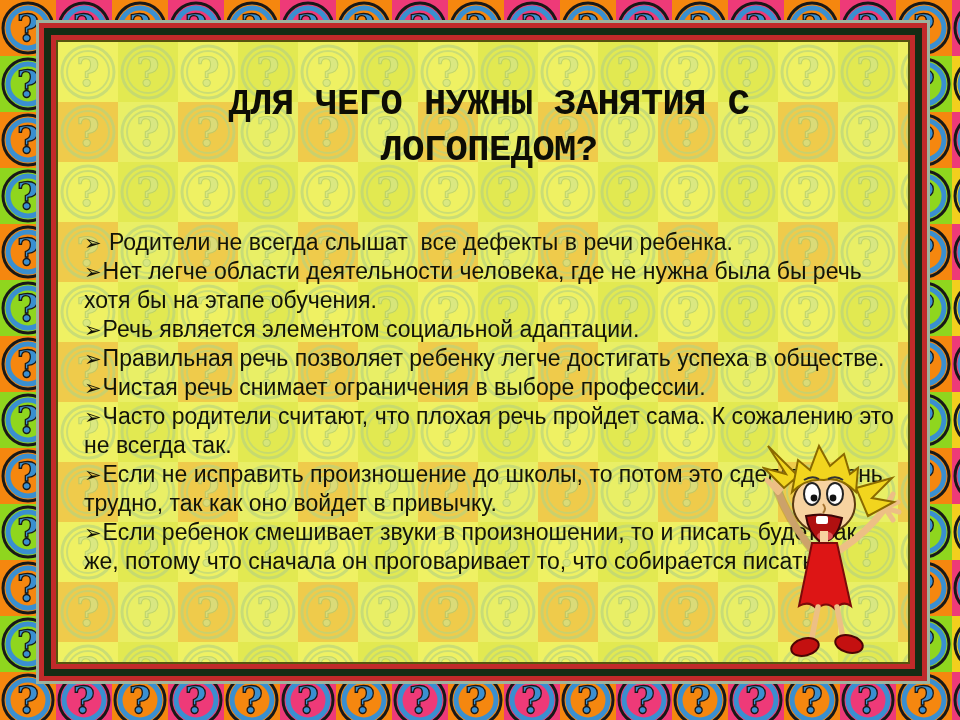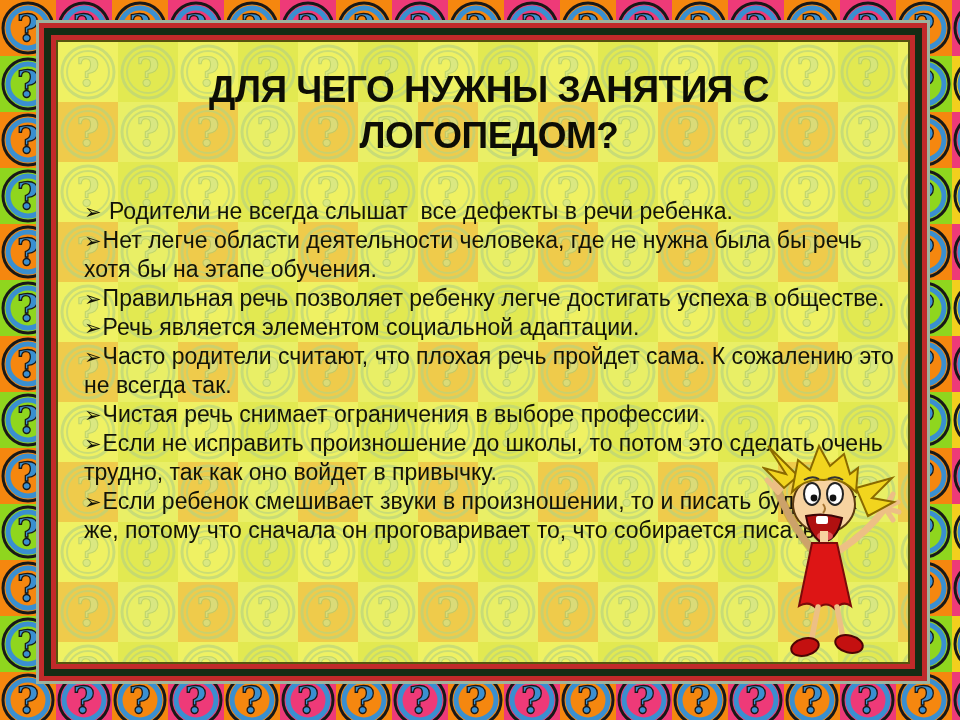--- a/index.html
+++ b/index.html
@@ -14,30 +14,30 @@
   .frame1{position:absolute;left:36px;top:20px;right:30px;bottom:36px;
           border:3px solid #9eb39e;box-sizing:border-box;}
   .frame2{width:100%;height:100%;border:5px solid #c12a2a;box-sizing:border-box;}
   .frame3{width:100%;height:100%;border:7px solid #142c14;box-sizing:border-box;}
   .frame4{width:100%;height:100%;border:5px solid #c12a2a;box-sizing:border-box;}
   .frame5{width:100%;height:100%;border:2px solid #56540f;box-sizing:border-box;position:relative;}
   .panel{position:absolute;left:0;top:0;right:0;bottom:0;overflow:hidden;}
   .inner-bg{position:absolute;left:0;top:0;width:100%;height:100%;display:block;}
   .content{position:relative;z-index:2;padding:24px 14px 0 26px;color:#131308;}
   .title{
-    font-family:Liberation Sans, sans-serif;
+    font-family:Liberation Mono, monospace;
     font-weight:bold;
     font-size:37px;
     line-height:1.24;
     text-align:center;
     letter-spacing:-0.5px;
-    margin:1px 60px;
+    margin:16px 60px;
     color:#0d0d05;
   }
-  .bullet-list{margin-top:38px;font-size:23px;line-height:29px;}
+  .bullet-list{margin-top:54px;font-size:23px;line-height:29px;}
   .bullet{white-space:pre-wrap;}
   .marker{font-size:21px;padding-right:1px;}
   .girl{position:absolute;right:6px;bottom:2px;z-index:3;}
 </style>
 </head>
 <body>
 
 <div class="slide">
 
   <svg class="outer-bg" width="960" height="720" xmlns="http://www.w3.org/2000/svg">
@@ -115,24 +115,24 @@
         </defs>
         <rect x="0" y="0" width="100%" height="100%" fill="url(#innerTile)"></rect>
       </svg>
 
       <div class="content">
         <h1 class="title">ДЛЯ ЧЕГО НУЖНЫ ЗАНЯТИЯ С ЛОГОПЕДОМ?</h1>
 
         <div class="bullet-list">
           <div class="bullet"><span class="marker">➢</span><span> Родители не всегда слышат  все дефекты в речи ребенка.</span></div>
           <div class="bullet"><span class="marker">➢</span><span>Нет легче области деятельности человека, где не нужна была бы речь хотя бы на этапе обучения.</span></div>
+          <div class="bullet"><span class="marker">➢</span><span>Речь является элементом социальной адаптации.</span></div>
           <div class="bullet"><span class="marker">➢</span><span>Правильная речь позволяет ребенку легче достигать успеха в обществе.</span></div>
-          <div class="bullet"><span class="marker">➢</span><span>Речь является элементом социальной адаптации.</span></div>
+          <div class="bullet"><span class="marker">➢</span><span>Чистая речь снимает ограничения в выборе профессии.</span></div>
           <div class="bullet"><span class="marker">➢</span><span>Часто родители считают, что плохая речь пройдет сама. К сожалению это не всегда так.</span></div>
-          <div class="bullet"><span class="marker">➢</span><span>Чистая речь снимает ограничения в выборе профессии.</span></div>
           <div class="bullet"><span class="marker">➢</span><span>Если не исправить произношение до школы, то потом это сделать очень трудно, так как оно войдет в привычку.</span></div>
           <div class="bullet"><span class="marker">➢</span><span>Если ребенок смешивает звуки в произношении, то и писать будет так же, потому что сначала он проговаривает то, что собирается писать</span></div>
         </div>
       </div>
 
       <svg class="girl" width="140" height="230" viewBox="0 0 140 230" xmlns="http://www.w3.org/2000/svg">
 
         <path d="M52,122 Q30,96 16,62" fill="none" stroke="#edbf85" stroke-width="7" stroke-linecap="round"></path>
         <path d="M52,122 Q30,96 16,62" fill="none" stroke="#6b4a1a" stroke-width="9" stroke-linecap="round" opacity="0.25"></path>
         <g stroke="#edbf85" stroke-width="5" stroke-linecap="round">

